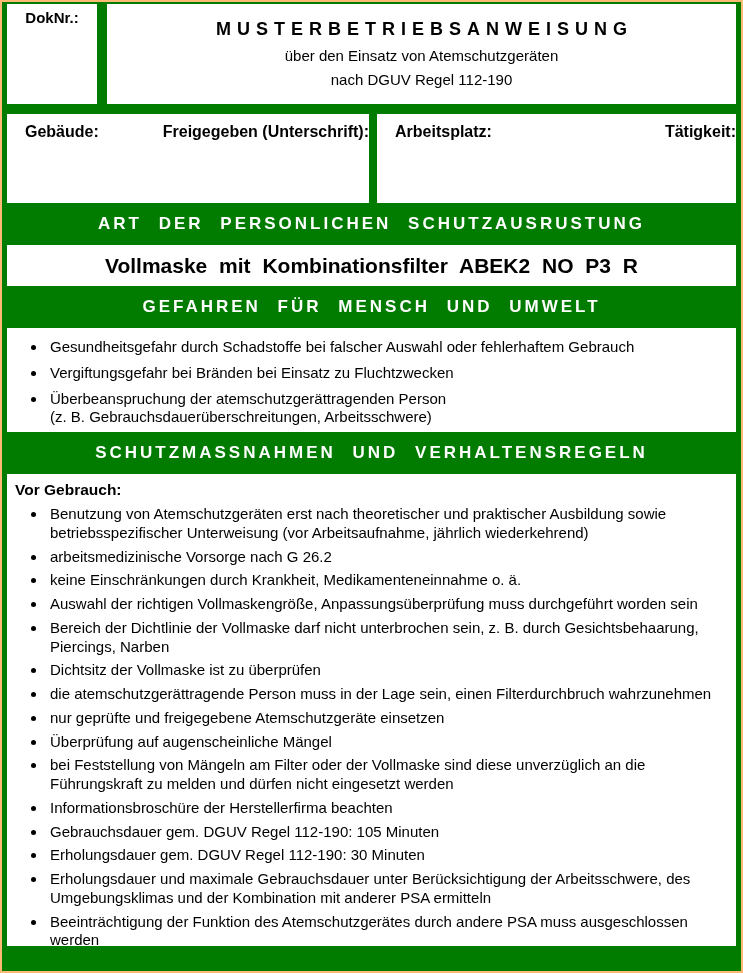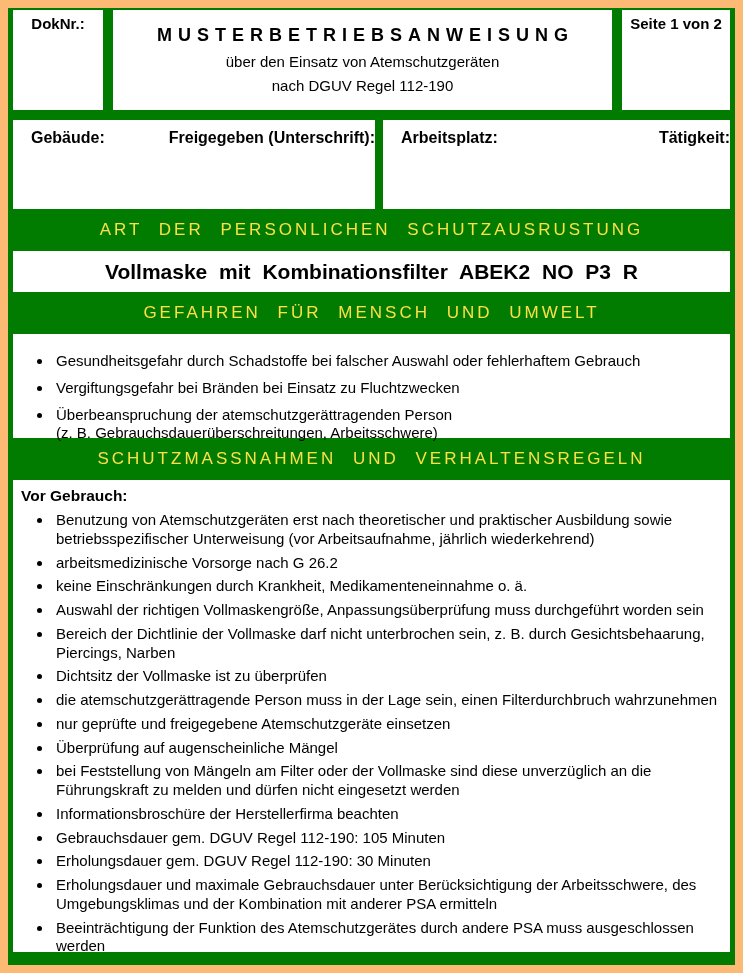--- a/index.html
+++ b/index.html
@@ -7,21 +7,21 @@
     font-family: "Liberation Sans", "DejaVu Sans", sans-serif;
     color: #000;
     background: #017C01;
   }
   .page {
     position: relative;
     width: 743px;
     height: 973px;
     box-sizing: border-box;
     background: #017C01;
-    border: 8px solid #fdba74;
+    border: 2px solid #fdba74;
     padding: 2px 5px 0 5px;
     overflow: hidden;
   }
   .box { background: #FFFFFF; box-sizing: border-box; }
 
   
   .header-row { display: flex; gap: 10px; height: 100px; margin-bottom: 10px; }
   .doknr-box {
     width: 90px; flex: 0 0 90px;
     font-weight: bold; font-size: 15px;
@@ -49,21 +49,21 @@
     list-style: none; margin: 0; height: 100%;
     padding: 9px 0 12px 18px;
     display: flex; flex-direction: row; justify-content: space-between;
     font-weight: bold; font-size: 16px;
   }
 
   
   .band {
     height: 42px;
     display: flex; align-items: center; justify-content: center;
-    color: #fde047; font-weight: normal; font-size: 17px;
+    color: #ffffff; font-weight: bold; font-size: 17px;
     letter-spacing: 3px; word-spacing: 9px;
     text-align: center; white-space: nowrap;
   }
 
   
   .psa-box {
     height: 41px;
     display: flex; align-items: center; justify-content: center;
     font-weight: bold; font-size: 21px; word-spacing: 6px;
   }
@@ -72,38 +72,35 @@
   .bullets-box { padding: 10px 8px 6px 8px; }
   .gefahren-box { height: 104px; }
   .schutz-box { height: 472px; padding-top: 7px; }
   .subheading { font-weight: bold; font-size: 15.5px; margin: 0 0 6px 0; }
   ul.bullet-list { margin: 0; padding-left: 32px; }
   ul.bullet-list li {
     font-size: 15px; line-height: 1.25;
     margin: 0 0 5px 0; padding-left: 3px;
     white-space: pre-line;
   }
-  .gefahren-box ul.bullet-list li { margin-bottom: 7px; margin-top: 8px; }
+  .gefahren-box ul.bullet-list li { margin-bottom: 7px; }
 </style>
 </head>
 <body>
 
 <div class="page">
 
   <div class="header-row">
     <div class="box doknr-box">
       <span>DokNr.:</span>
     </div>
     <div class="box title-box">
       <div class="doc-title">MUSTERBETRIEBSANWEISUNG</div>
       <div class="doc-subtitle">über den Einsatz von Atemschutzgeräten</div>
       <div class="doc-subtitle">nach DGUV Regel 112-190</div>
-    </div>
-    <div class="box page-box">
-      <span>Seite 1 von 2</span>
     </div>
   </div>
 
   <div class="info-row">
     <div class="box info-box left">
       <ul class="info-list">
           <li>Gebäude:</li>
           <li>Freigegeben (Unterschrift):</li>
         </ul>
     </div>

